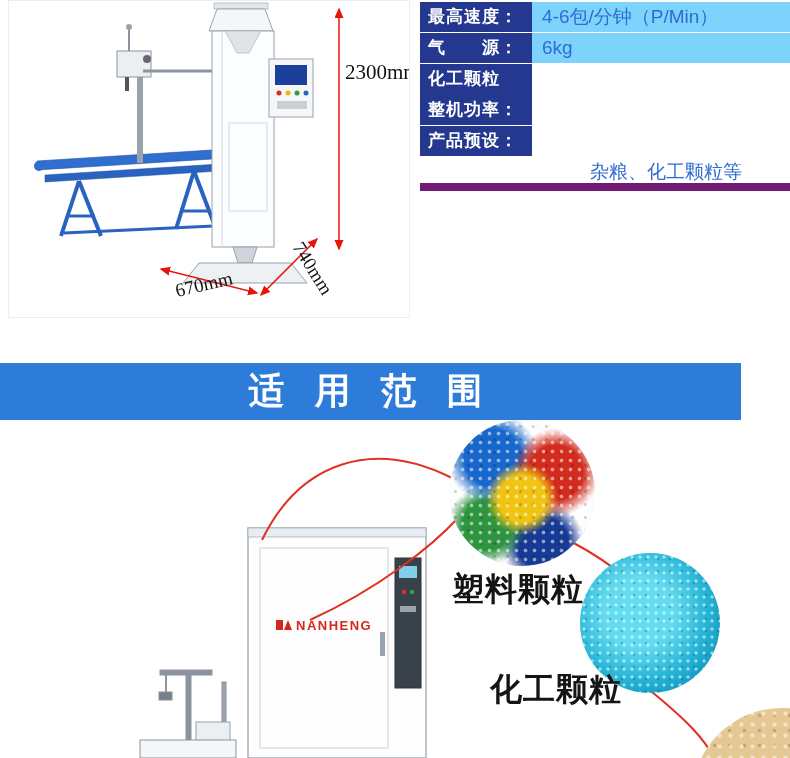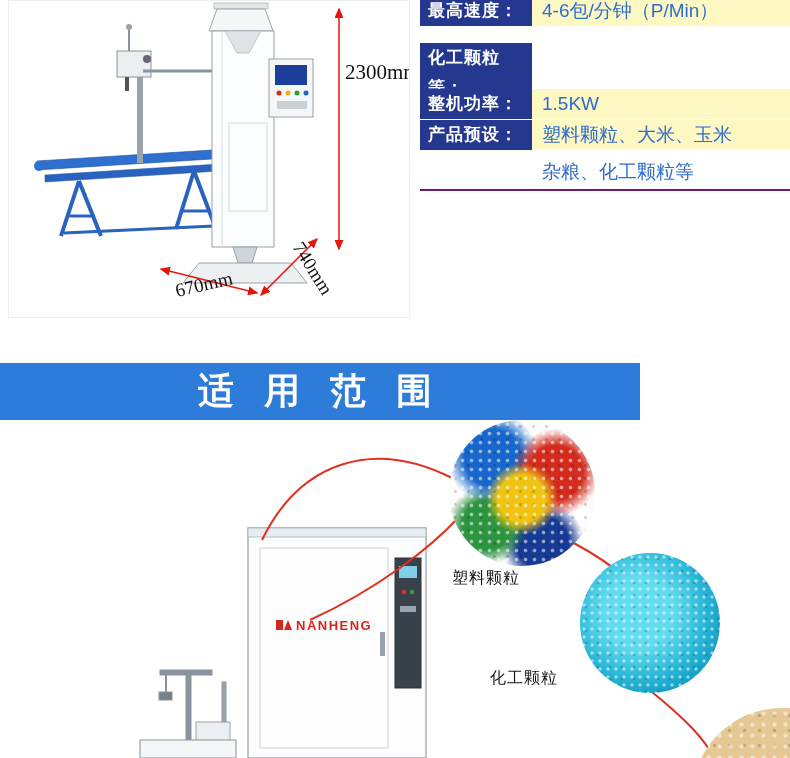--- a/index.html
+++ b/index.html
@@ -6,30 +6,30 @@
   body { font-family: "Liberation Sans", sans-serif; background:#fff; }
   .page { position:relative; width:790px; height:758px; background:#fff; overflow:hidden; }
 
   
   .photo-box { position:absolute; left:8px; top:0; width:402px; height:318px;
                background:#fff; border:1px solid #ededed; }
   .photo-box svg { display:block; }
 
   
   .spec-table { position:absolute; left:420px; top:2px; width:370px; }
-  .spec-row { display:flex; align-items:center; margin-bottom:13px; height:18px; }
+  .spec-row { display:flex; align-items:flex-start; margin-bottom:13px; height:18px; }
   .spec-label { width:112px; background:#24388f; color:#fff; font-size:17px; font-weight:bold;
                 line-height:30px; padding-left:8px; letter-spacing:1px; flex:none; }
-  .spec-value { flex:1; background:#fef9c3; color:#2e6cd2; font-size:19px; font-weight:500;
+  .spec-value { flex:1; background:#7dd3fc; color:#2e6cd2; font-size:19px; font-weight:500;
                 line-height:30px; padding-left:10px; white-space:nowrap; }
   .spec-overflow { height:34px; line-height:30px; color:#2e6cd2; font-size:19px; font-weight:500;
-                   padding-left:122px; border-bottom:2px solid #701a75; white-space:nowrap; }
-
-  
-  .banner { position:absolute; left:0; top:363px; width:640px; height:57px; background:#2e7cd9;
+                   padding-left:122px; border-bottom:8px solid #701a75; white-space:nowrap;text-align:center; }
+
+  
+  .banner { position:absolute; left:0; top:363px; width:741px; height:57px; background:#2e7cd9;
             display:flex; align-items:center; justify-content:center; }
   .banner-title { color:#fff; font-size:36px; font-weight:bold; letter-spacing:10px; }
 
   
   .apply { position:absolute; left:0; top:420px; width:790px; height:338px; }
   .apply-svg { position:absolute; left:0; top:0; z-index:1; }
 
   .granule { position:absolute; border-radius:50%; z-index:2; }
   .granule-multi {
     left:449px; top:0; width:146px; height:146px;
@@ -57,21 +57,21 @@
   .granule-tan {
     left:692px; top:288px; width:180px; height:180px;
     background-image:
       radial-gradient(rgba(255,255,255,.5) 1.5px, transparent 2.6px),
       radial-gradient(rgba(90,60,20,.25) 1.2px, transparent 2.2px),
       radial-gradient(circle at 40% 35%, #e6c894 0 40%, #caa265 75%, #b98e52 100%);
     background-size: 11px 11px, 15px 15px, 100% 100%;
     background-repeat: repeat, repeat, no-repeat;
   }
 
-  .apply-label { position:absolute; z-index:3; color:#141414; font-size:16px; font-weight:400; letter-spacing:1px; }
+  .apply-label { position:absolute; z-index:3; color:#141414; font-size:32px; font-weight:700; letter-spacing:1px; }
   .apply-label-1 { left:452px; top:148px; }
   .apply-label-2 { left:490px; top:248px; }
 </style>
 </head>
 <body>
 
 <div class="page">
 
   <div class="photo-box">
     <svg width="400" height="316" viewBox="0 0 400 316">
@@ -135,31 +135,31 @@
       <text transform="translate(283,246) rotate(58)" font-family="Liberation Serif, serif" font-size="19" fill="#111">740mm</text>
     </svg>
   </div>
 
   <div class="spec-table">
     <div class="spec-row">
       <div class="spec-label">最高速度：</div>
       <div class="spec-value">4-6包/分钟（P/Min）</div>
     </div>
     <div class="spec-row">
+      <div class="spec-label">气　　源：</div>
+      <div class="spec-value">6kg</div>
     </div>
     <div class="spec-row">
       <div class="spec-label">化工颗粒等：</div>
     </div>
     <div class="spec-row">
       <div class="spec-label">整机功率：</div>
-      <div class="spec-value">1.5KW</div>
     </div>
     <div class="spec-row">
       <div class="spec-label">产品预设：</div>
-      <div class="spec-value">塑料颗粒、大米、玉米</div>
     </div>
     <div class="spec-overflow">杂粮、化工颗粒等</div>
   </div>
 
   <div class="banner">
     <span class="banner-title">适 用 范 围</span>
   </div>
 
   <div class="apply">
     <svg class="apply-svg" width="790" height="338" viewBox="0 0 790 338">

